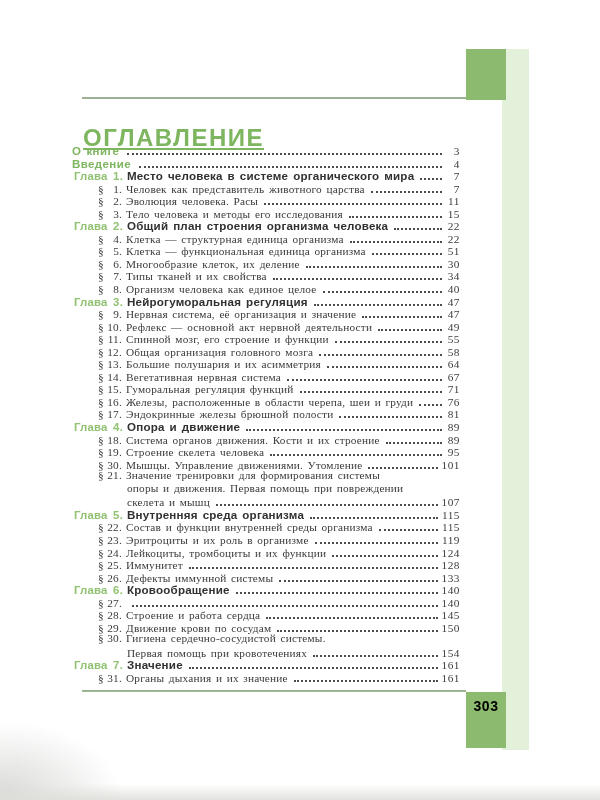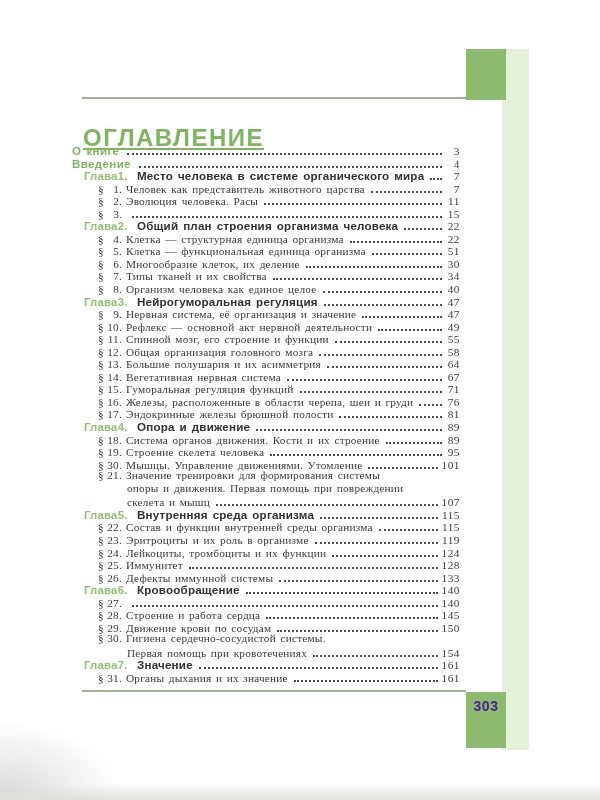--- a/index.html
+++ b/index.html
@@ -9,38 +9,38 @@
     font-family:"Liberation Serif", serif;
   }
   
   .side-strip { position:absolute; left:502px; top:49px; width:27px; height:701px; background:#e4f1da; }
   .badge-top { position:absolute; left:466px; top:49px; width:40px; height:51px; background:#8cba6e; }
   .top-rule { position:absolute; left:82px; top:97px; width:384px; height:2px; background:#9b ;
               background:linear-gradient(to bottom,#a9b3a2,#8fae85); }
   .bottom-rule { position:absolute; left:82px; top:690px; width:384px; height:2px;
               background:linear-gradient(to bottom,#9aa995,#9cc28e); }
   .badge-bottom { position:absolute; left:466px; top:692px; width:40px; height:56px; background:#8cba6e;
-              color:#4c1d95; font:bold 14px "Liberation Sans", sans-serif; text-align:center;
+              color:#000000; font:bold 14px "Liberation Sans", sans-serif; text-align:center;
               padding-top:6px; box-sizing:border-box; letter-spacing:.5px; }
   
   .curl-shadow { position:absolute; left:0; bottom:0; width:140px; height:90px; pointer-events:none;
               background:radial-gradient(ellipse at 0% 100%, rgba(150,150,145,.38), rgba(150,150,145,0) 62%); }
   .bottom-edge { position:absolute; left:0; bottom:0; width:100%; height:16px; pointer-events:none;
               background:linear-gradient(to bottom, rgba(230,230,226,0), rgba(222,222,218,.9)); }
 
   .title { position:absolute; left:83px; top:108px;
            font:bold 24px "Liberation Sans", sans-serif; color:#7eb55f; letter-spacing:1.5px;text-decoration:underline; }
 
   .toc { position:absolute; left:72px; top:143px; width:388px; }
   .row { display:flex; align-items:baseline; height:12.56px; line-height:12.56px;
          font-size:11.3px; color:#3b3b3b; white-space:nowrap; letter-spacing:.2px; word-spacing:1.5px; }
   .row .txt { flex:0 0 auto; }
   .row.front .txt { font:bold 11.5px "Liberation Sans", sans-serif; color:#7eb55f; letter-spacing:.4px; margin-right:2px; }
   .row.chapter .txt { font:bold 11.6px "Liberation Sans", sans-serif; color:#313131; letter-spacing:.2px; }
-  .ch-prefix { flex:0 0 49px; margin-left:12px; margin-right:4px; display:flex; 
+  .ch-prefix { flex:0 0 49px; margin-left:2px; margin-right:4px; display:flex; justify-content:space-between;
                font:bold 11.4px "Liberation Sans", sans-serif; color:#90c271; }
   .sec-prefix { flex:0 0 24px; margin-left:26px; margin-right:4px; display:flex; justify-content:space-between; }
   .hang { flex:0 0 55px; }
   .dots { flex:1 1 auto; min-width:8px; height:10px; border-bottom:2px dotted #4c4c4c; margin:0 4px 0 6px; }
   .pg { flex:0 0 auto; min-width:14px; text-align:right; letter-spacing:.5px; color:#3b3b3b; }
 </style>
 </head>
 <body>
 
 <div class="page">
@@ -86,20 +86,21 @@
         </span>
         <span class="txt">Эволюция человека. Расы</span>
         <span class="dots"></span>
         <span class="pg">11</span>
       </div>
       <div class="row section">
         <span class="sec-prefix">
           <span class="sym">§</span>
           <span class="num">3.</span>
         </span>
+        <span class="txt">Тело человека и методы его исследования</span>
         <span class="dots"></span>
         <span class="pg">15</span>
       </div>
       <div class="row chapter">
         <span class="ch-prefix">
           <span>Глава</span>
           <span class="num">2.</span>
         </span>
         <span class="txt">Общий план строения организма человека</span>
         <span class="dots"></span>

